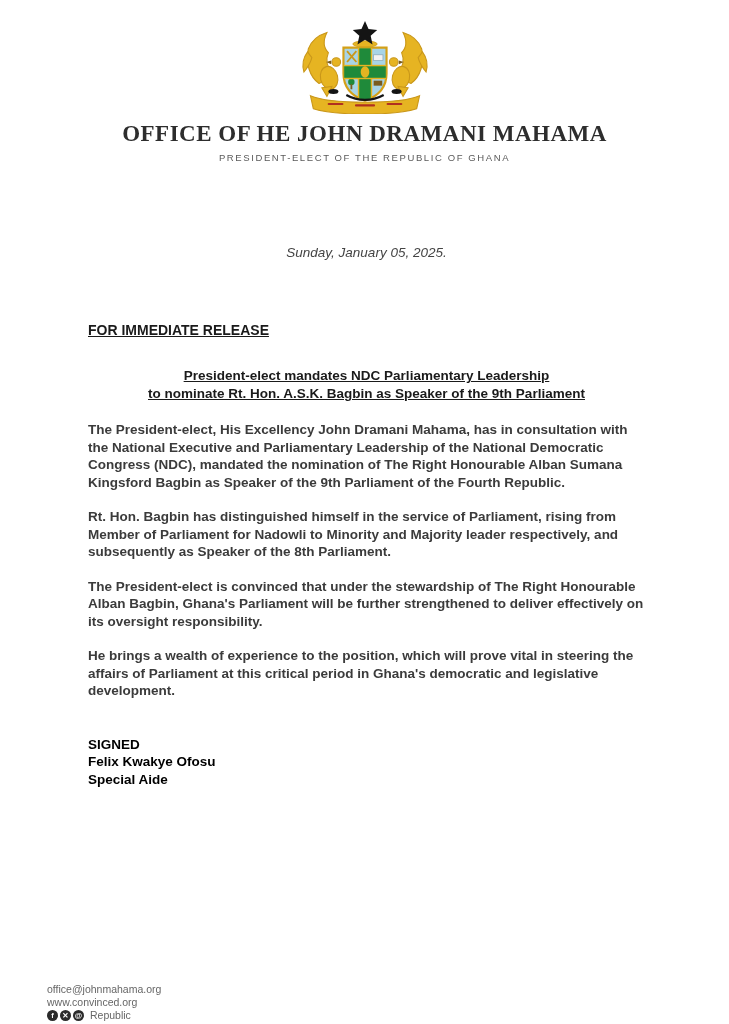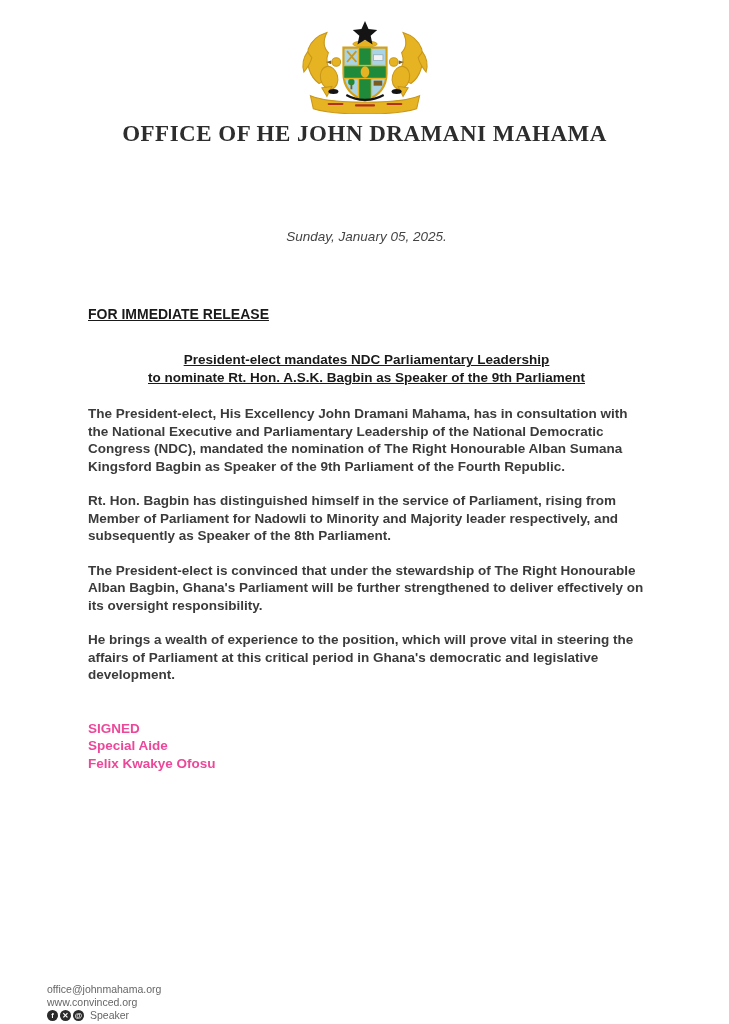--- a/index.html
+++ b/index.html
@@ -56,21 +56,21 @@
   }
   .headline span { display: block; text-decoration: underline; }
   .body-para {
     margin-top: 17px;
     font-size: 13.5px;
     line-height: 17.5px;
     color: #3b3b3b;
     font-weight: bold;
   }
   .body-para:first-of-type { margin-top: 18px; }
-  .signature { margin-top: 36px; font-size: 13.5px; line-height: 17.5px; font-weight: bold; color: #ec4899; }
+  .signature { margin-top: 36px; font-size: 13.5px; line-height: 17.5px; font-weight: bold; color: #000000; }
   .footer {
     position: absolute;
     left: 47px;
     top: 983px;
     font-size: 10.5px;
     line-height: 12.5px;
     color: #666666;
   }
   .social-row { display: flex; align-items: center; gap: 2px; margin-top: 1px; }
   .social-icon {
@@ -140,48 +140,49 @@
 
         <path d="M34,105 C62,117 158,117 186,105 L182,123 C150,133 70,133 38,123 Z" fill="#E6B422" stroke="#C9971A" stroke-width="1.5"></path>
         <g fill="#B03020">
           <rect x="58" y="115" width="22" height="3" rx="1.5"></rect>
           <rect x="96" y="117" width="28" height="3" rx="1.5"></rect>
           <rect x="140" y="115" width="22" height="3" rx="1.5"></rect>
         </g>
       </svg>
     </span>
     <div class="doc-title">OFFICE OF HE JOHN DRAMANI MAHAMA</div>
+    <div class="doc-subtitle">PRESIDENT-ELECT OF THE REPUBLIC OF GHANA</div>
   </div>
 
   <div class="content">
     <div class="date-line">Sunday, January 05, 2025.</div>
 
     <div class="release-label">FOR IMMEDIATE RELEASE</div>
 
     <div class="headline">
       <span>President-elect mandates NDC Parliamentary Leadership</span>
       <span>to nominate Rt. Hon. A.S.K. Bagbin as Speaker of the 9th Parliament</span>
     </div>
 
     <p class="body-para">The President-elect, His Excellency John Dramani Mahama, has in consultation with the National Executive and Parliamentary Leadership of the National Democratic Congress (NDC), mandated the nomination of The Right Honourable Alban Sumana Kingsford Bagbin as Speaker of the 9th Parliament of the Fourth Republic.</p>
     <p class="body-para">Rt. Hon. Bagbin has distinguished himself in the service of Parliament, rising from Member of Parliament for Nadowli to Minority and Majority leader respectively, and subsequently as Speaker of the 8th Parliament.</p>
     <p class="body-para">The President-elect is convinced that under the stewardship of The Right Honourable Alban Bagbin, Ghana's Parliament will be further strengthened to deliver effectively on its oversight responsibility.</p>
     <p class="body-para">He brings a wealth of experience to the position, which will prove vital in steering the affairs of Parliament at this critical period in Ghana's democratic and legislative development.</p>
 
     <div class="signature">
       <div>SIGNED</div>
+      <div>Felix Kwakye Ofosu</div>
       <div>Special Aide</div>
-      <div>Felix Kwakye Ofosu</div>
     </div>
   </div>
 
   <div class="footer">
     <div>office@johnmahama.org</div>
     <div>www.convinced.org</div>
     <div class="social-row">
       <span class="social-icon">f</span>
       <span class="social-icon">✕</span>
       <span class="social-icon">@</span>
-      <span class="social-handle">Speaker</span>
+      <span class="social-handle">Republic</span>
     </div>
   </div>
 
 </div>
 
 </body></html>

